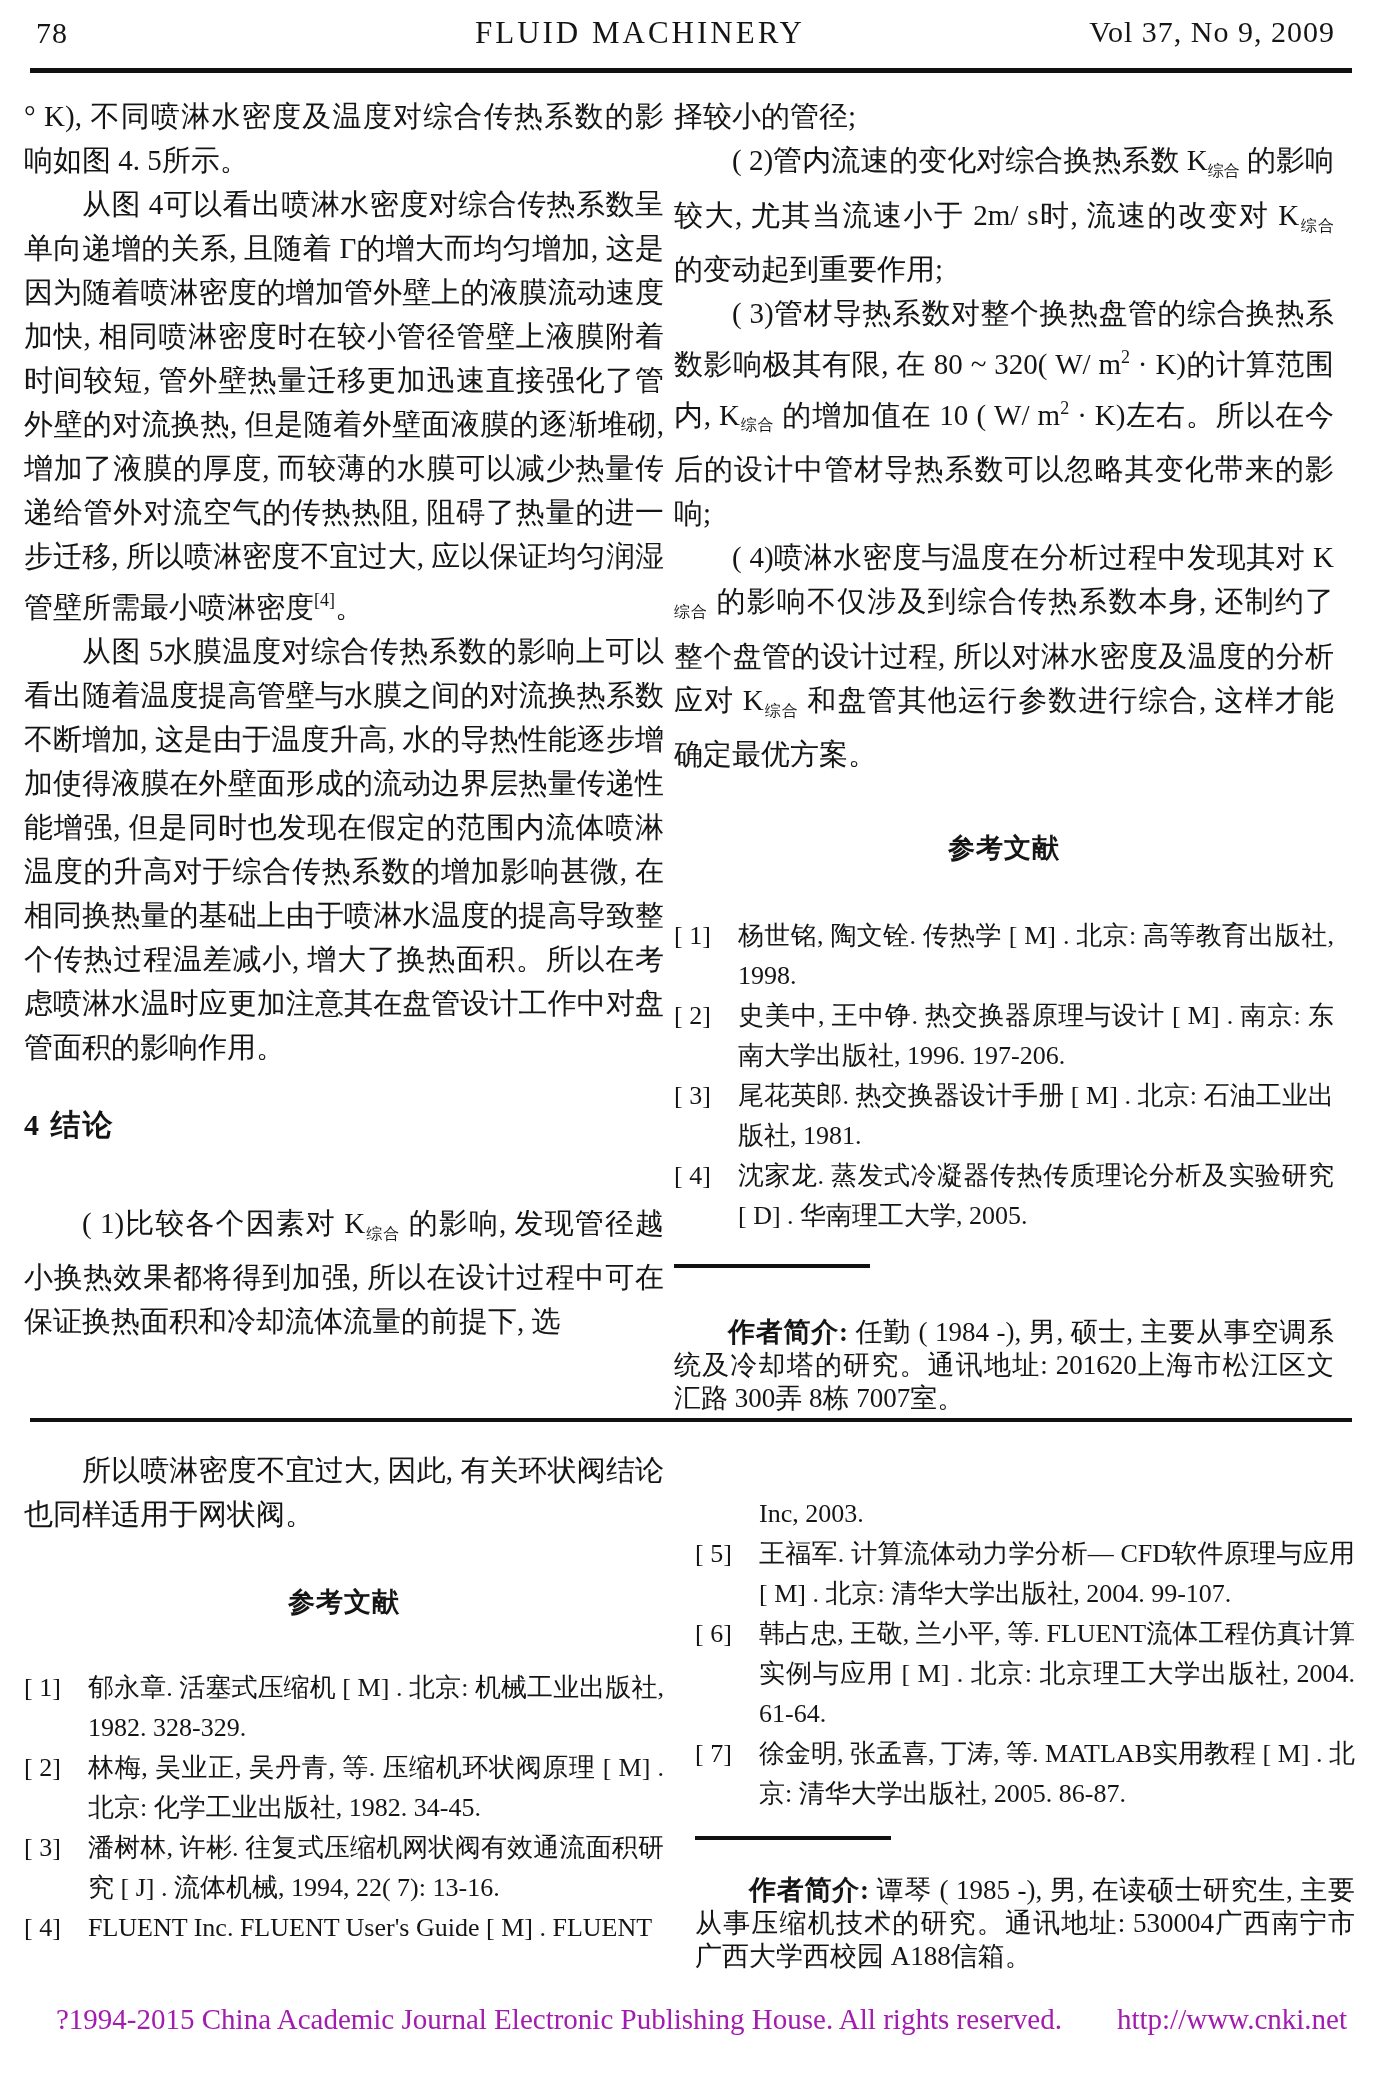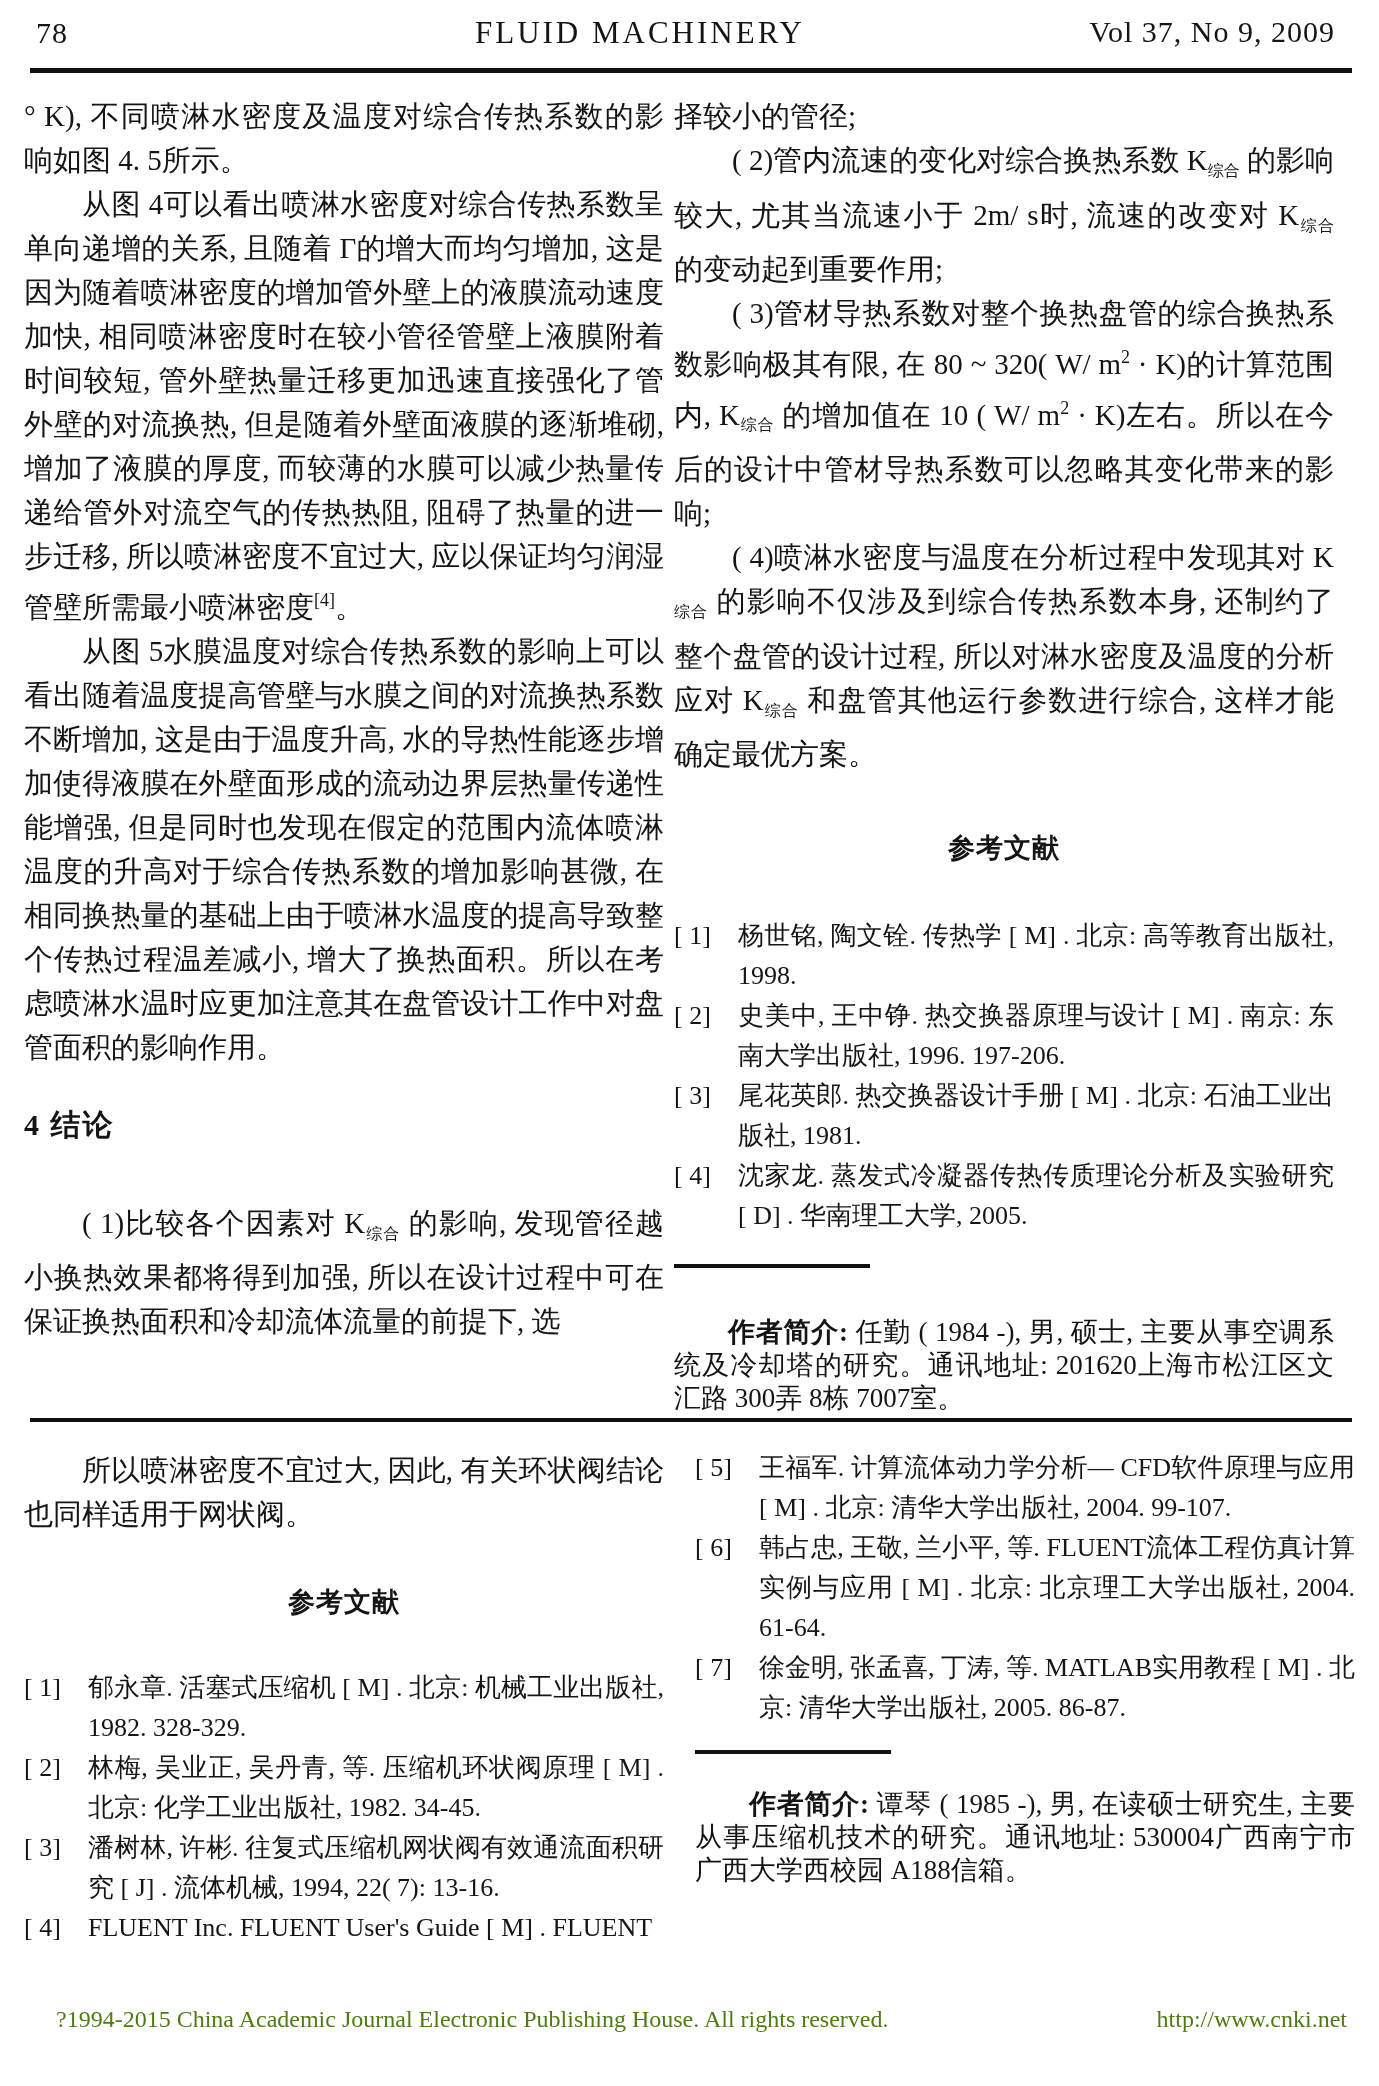--- a/index.html
+++ b/index.html
@@ -29,21 +29,21 @@
   .bio{font-size:27px;line-height:33px;margin-top:48px;text-indent:2em;text-align:justify;}
   .bio b{font-weight:bold;}
   .ksub{font-size:0.55em;vertical-align:-0.35em;}
   .sup{font-size:0.62em;vertical-align:super;}
   .cont-ref{font-size:26px;line-height:40px;margin-top:46px;padding-left:64px;}
   #bl .refs-h{margin-top:46px;}
   #bl .refs{margin-top:46px;}
   #br .short-rule{margin-top:22px;}
   #br .bio{margin-top:34px;}
   .footer{position:absolute;top:2002px;left:56px;right:32px;display:flex;justify-content:space-between;
-          color:#4d7c0f;font-size:24px;line-height:34px;}
+          color:#a21caf;font-size:29px;line-height:34px;}
 </style>
 </head>
 <body>
 
 <div id="page">
 
   <div class="hdr-num">78</div>
   <div class="hdr-title">FLUID MACHINERY</div>
   <div class="hdr-issue">Vol 37, No 9, 2009</div>
   <div class="rule rule-top"></div>
@@ -105,20 +105,21 @@
           <span class="txt">潘树林, 许彬. 往复式压缩机网状阀有效通流面积研究 [ J] . 流体机械, 1994, 22( 7): 13-16.</span>
         </div>
       <div class="ref">
           <span class="lbl">[ 4]</span>
           <span class="txt">FLUENT Inc. FLUENT User's Guide [ M] . FLUENT</span>
         </div>
     </div>
   </div>
 
   <div class="col" id="br">
+    <p class="cont-ref">Inc, 2003.</p>
     <div>
       <div class="ref">
           <span class="lbl">[ 5]</span>
           <span class="txt">王福军. 计算流体动力学分析— CFD软件原理与应用 [ M] . 北京: 清华大学出版社, 2004. 99-107.</span>
         </div>
       <div class="ref">
           <span class="lbl">[ 6]</span>
           <span class="txt">韩占忠, 王敬, 兰小平, 等. FLUENT流体工程仿真计算实例与应用 [ M] . 北京: 北京理工大学出版社, 2004. 61-64.</span>
         </div>
       <div class="ref">

